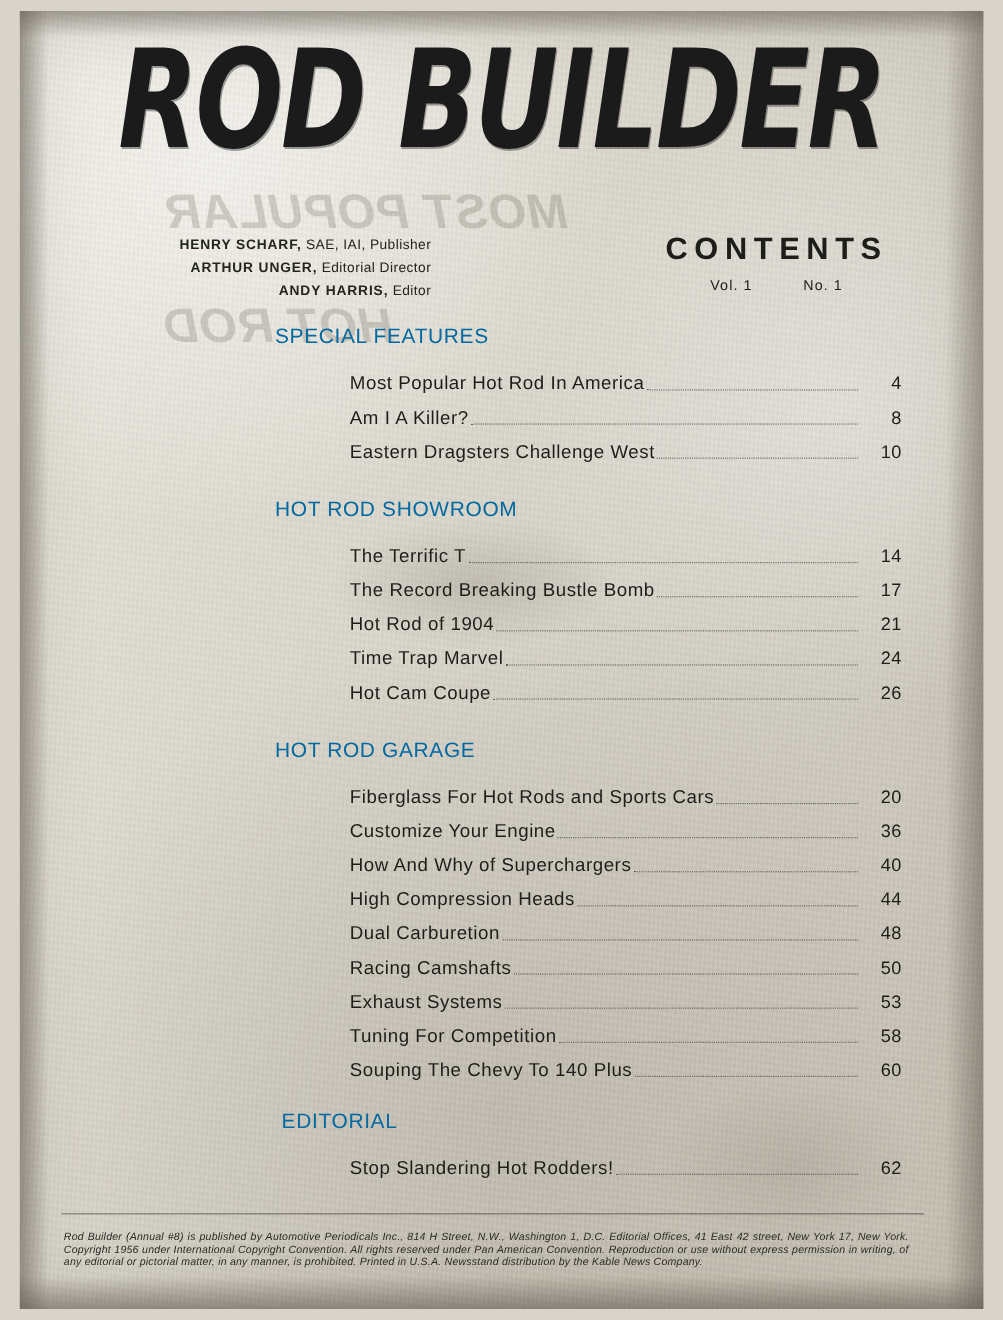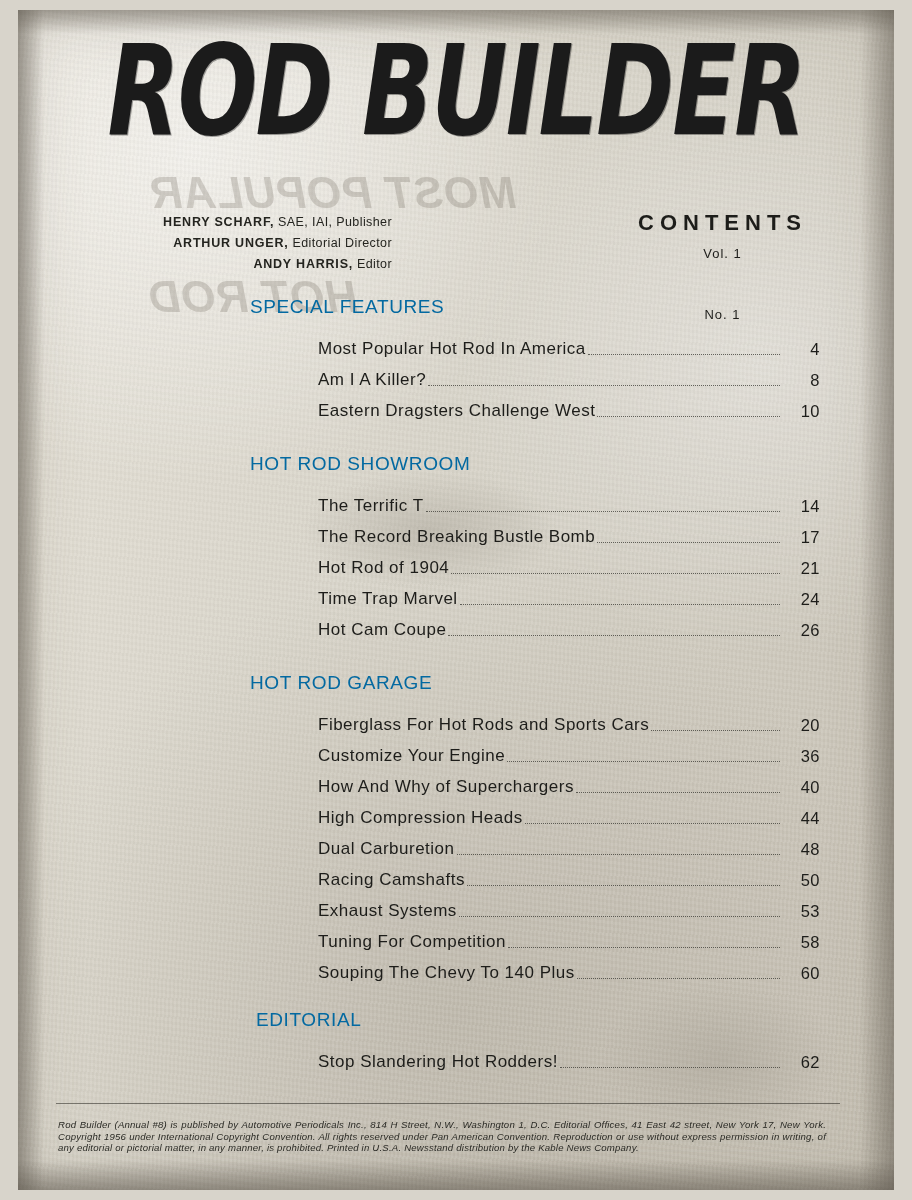--- a/index.html
+++ b/index.html
@@ -105,32 +105,31 @@
   .staff-role { font-weight: 400; }
 
   .contents-head {
     position: absolute;
     right: 105px;
     top: 210px;
     text-align: center;
     color: #1d1d1a;
   }
   .contents-title {
-    font-size: 22px;
+    font-size: 28px;
     font-weight: 700;
     letter-spacing: 6px;
   }
   .contents-vol {
     margin-top: 10px;
     font-size: 13px;
     letter-spacing: 1px;
     display: flex;
     gap: 46px;
     justify-content: center;
-    flex-direction: column;
   }
 
   .toc {
     position: absolute;
     left: 250px;
     top: 296px;
     width: 570px;
   }
   .section {
     margin-bottom: 6px;

